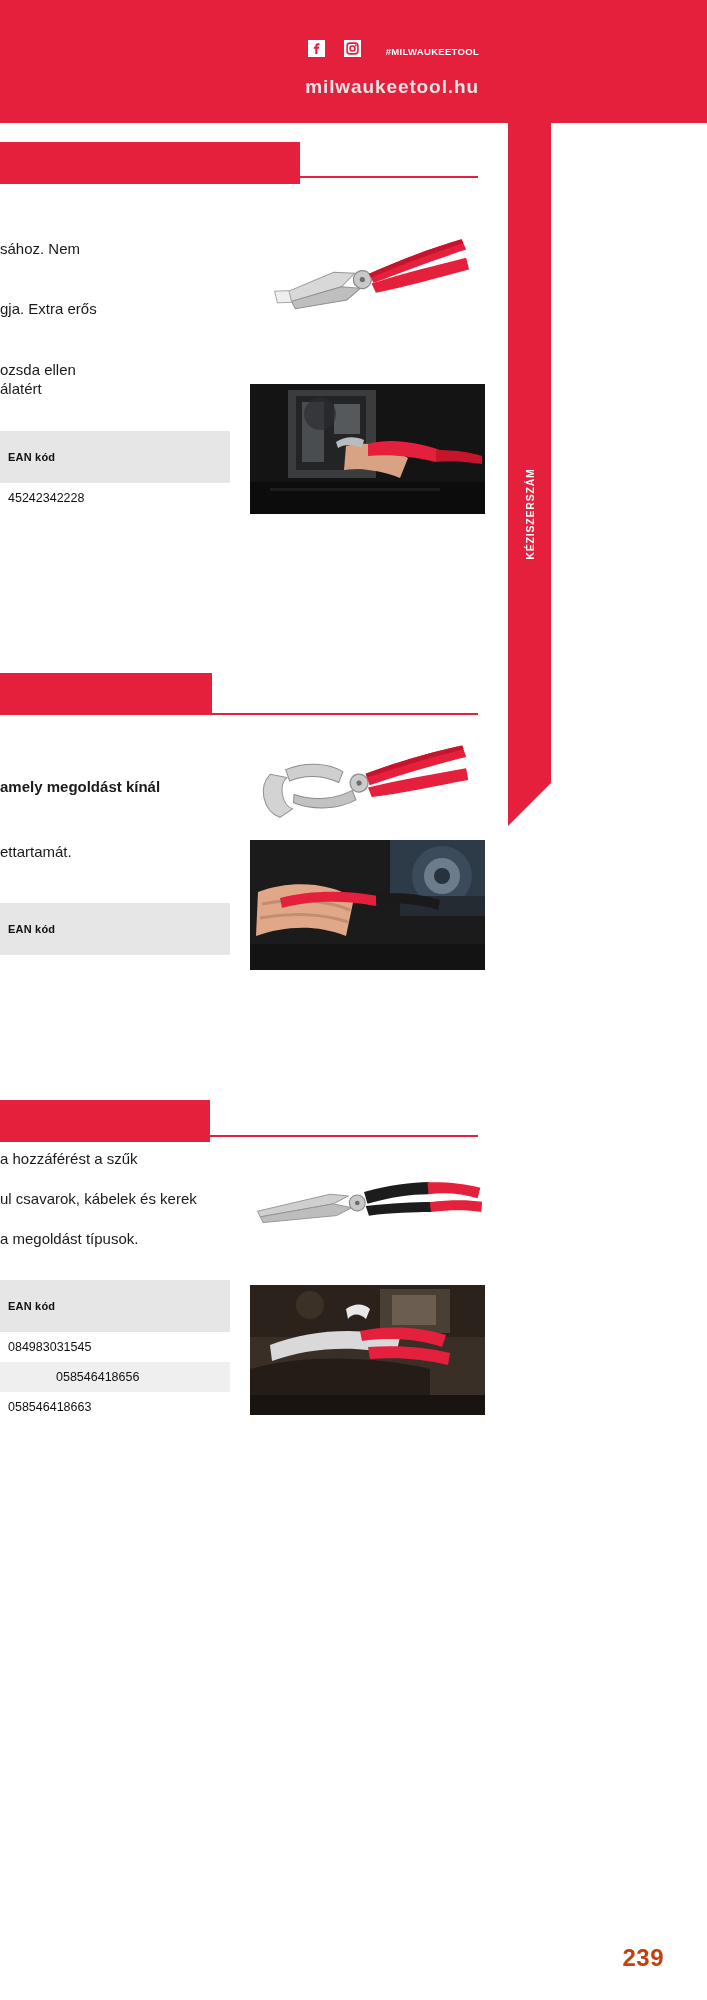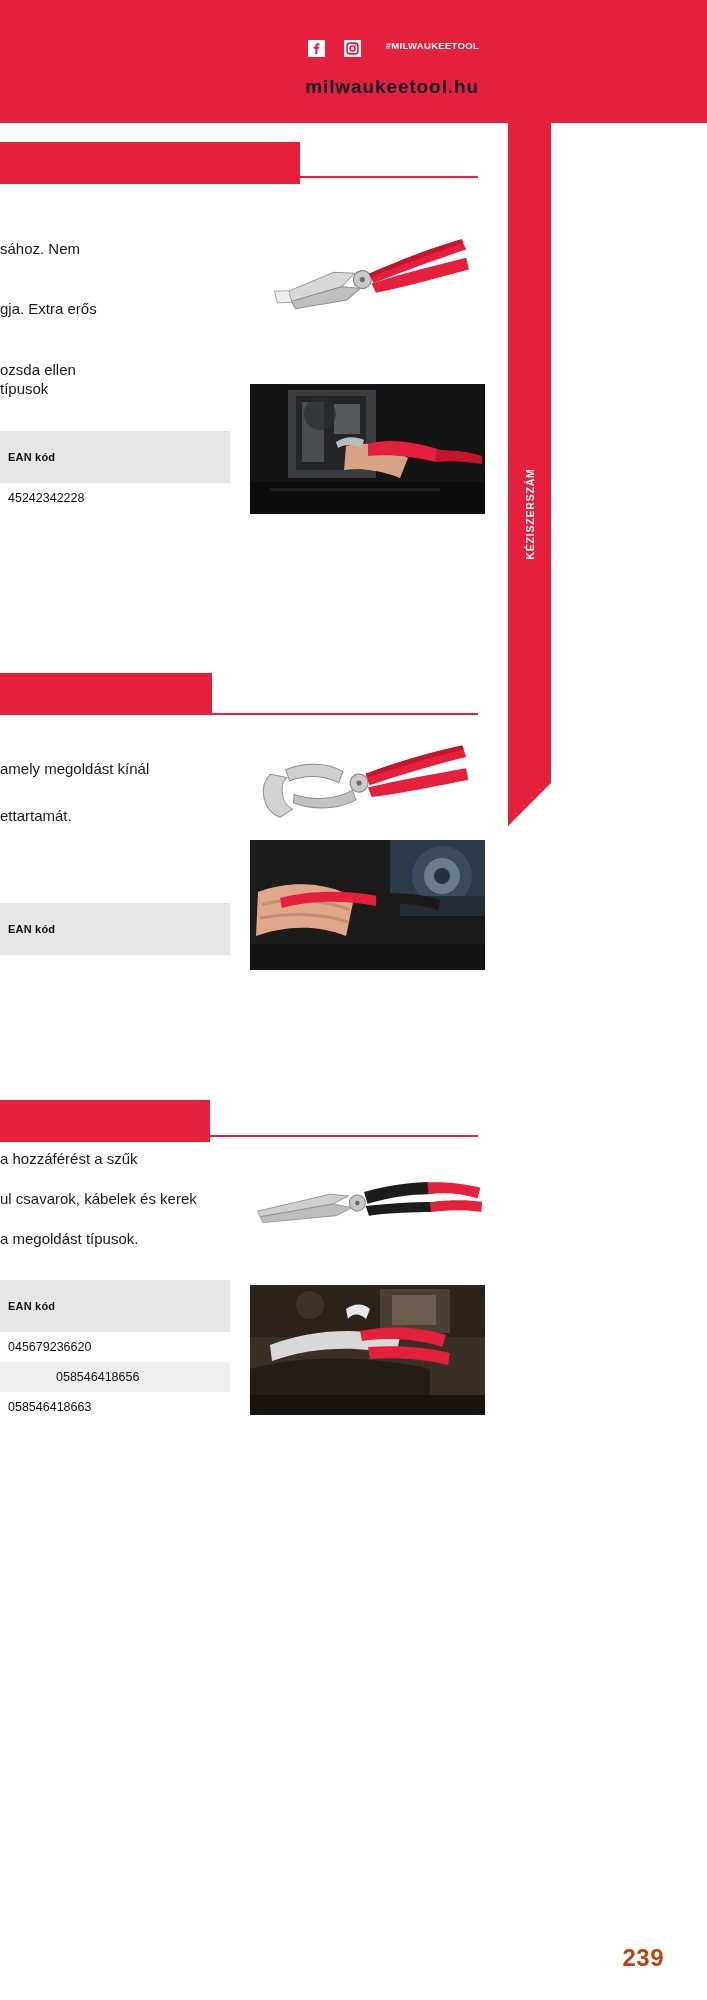--- a/index.html
+++ b/index.html
@@ -24,21 +24,21 @@
     position: absolute;
     left: 0; top: 0;
     width: 707px; height: 123px;
     background: #e4203c;
   }
   .social-row {
     position: absolute;
     right: 228px;
     top: 40px;
     display: flex;
-    align-items: flex-start;
+    align-items: flex-end;
     gap: 19px;
   }
   .sq-icon {
     width: 17px; height: 17px;
     background: #ffffff;
     display: flex; align-items: center; justify-content: center;
     color: #e4203c;
     font-weight: bold;
     line-height: 1;
   }
@@ -49,21 +49,21 @@
     font-family: "Liberation Sans", sans-serif;
     font-weight: bold;
     font-size: 9.5px;
     letter-spacing: 0.3px;
     white-space: nowrap;
   }
   .site-url {
     position: absolute;
     right: 228px;
     top: 76px;
-    color: #0f172a;
+    color: #e5e5e5;
     font-family: "Liberation Sans", sans-serif;
     font-weight: bold;
     font-size: 19px;
     letter-spacing: 0.9px;
     white-space: nowrap;
   }
 
   
   .side-tab {
     position: absolute;
@@ -213,21 +213,21 @@
     <span class="side-tab-label">KÉZISZERSZÁM</span>
   </div>
 
   <div class="product" style="top:0;height:660px;">
     <div class="title-bar" style="top:142px;width:300px;"></div>
     <div class="title-rule" style="top:176px;"></div>
 
     <div class="desc" style="top:240px;">sához. Nem</div>
     <div class="desc" style="top:300px;">gja. Extra erős</div>
     <div class="desc" style="top:361px;">ozsda ellen</div>
-    <div class="desc" style="top:380px;">típusok</div>
+    <div class="desc" style="top:380px;">álatért</div>
 
     <div class="spec-table" style="top:431px;">
       <div class="spec-row head">
         <span class="cell">EAN kód</span>
       </div>
       <div class="spec-row">
         <span class="cell">45242342228</span>
       </div>
     </div>
 
@@ -261,22 +261,22 @@
         <rect x="20" y="104" width="170" height="3" fill="#1d1d1d"></rect>
         <circle cx="70" cy="30" r="16" fill="#2c2e30" opacity="0.7"></circle>
       </svg>
     </div>
   </div>
 
   <div class="product" style="top:660px;height:440px;">
     <div class="title-bar" style="top:13px;width:212px;"></div>
     <div class="title-rule" style="top:53px;"></div>
 
-    <div class="desc" style="top:100px;width:260px;">amely megoldást kínál</div>
-    <div class="desc" style="top:147px;">ettartamát.</div>
+    <div class="desc" style="top:118px;width:260px;font-weight:bold;">amely megoldást kínál</div>
+    <div class="desc" style="top:183px;">ettartamát.</div>
 
     <div class="spec-table" style="top:243px;">
       <div class="spec-row head">
         <span class="cell">EAN kód</span>
       </div>
     </div>
 
     <div class="photo plain" style="left:245px;top:70px;width:240px;height:105px;">
       <svg width="240" height="105" viewBox="0 0 240 105" aria-hidden="true">
         <g transform="rotate(-10 120 52)">
@@ -316,21 +316,21 @@
 
     <div class="desc" style="top:50px;width:280px;">a hozzáférést a szűk</div>
     <div class="desc" style="top:90px;width:300px;">ul csavarok, kábelek és kerek</div>
     <div class="desc" style="top:130px;width:280px;">a megoldást típusok.</div>
 
     <div class="spec-table" style="top:180px;">
       <div class="spec-row head">
         <span class="cell">EAN kód</span>
       </div>
       <div class="spec-row">
-        <span class="cell">045679236620</span>
+        <span class="cell">084983031545</span>
       </div>
       <div class="spec-row alt">
         <span class="cell">058546418656</span>
       </div>
       <div class="spec-row">
         <span class="cell">058546418663</span>
       </div>
     </div>
 
     <div class="photo plain" style="left:245px;top:60px;width:240px;height:80px;">

